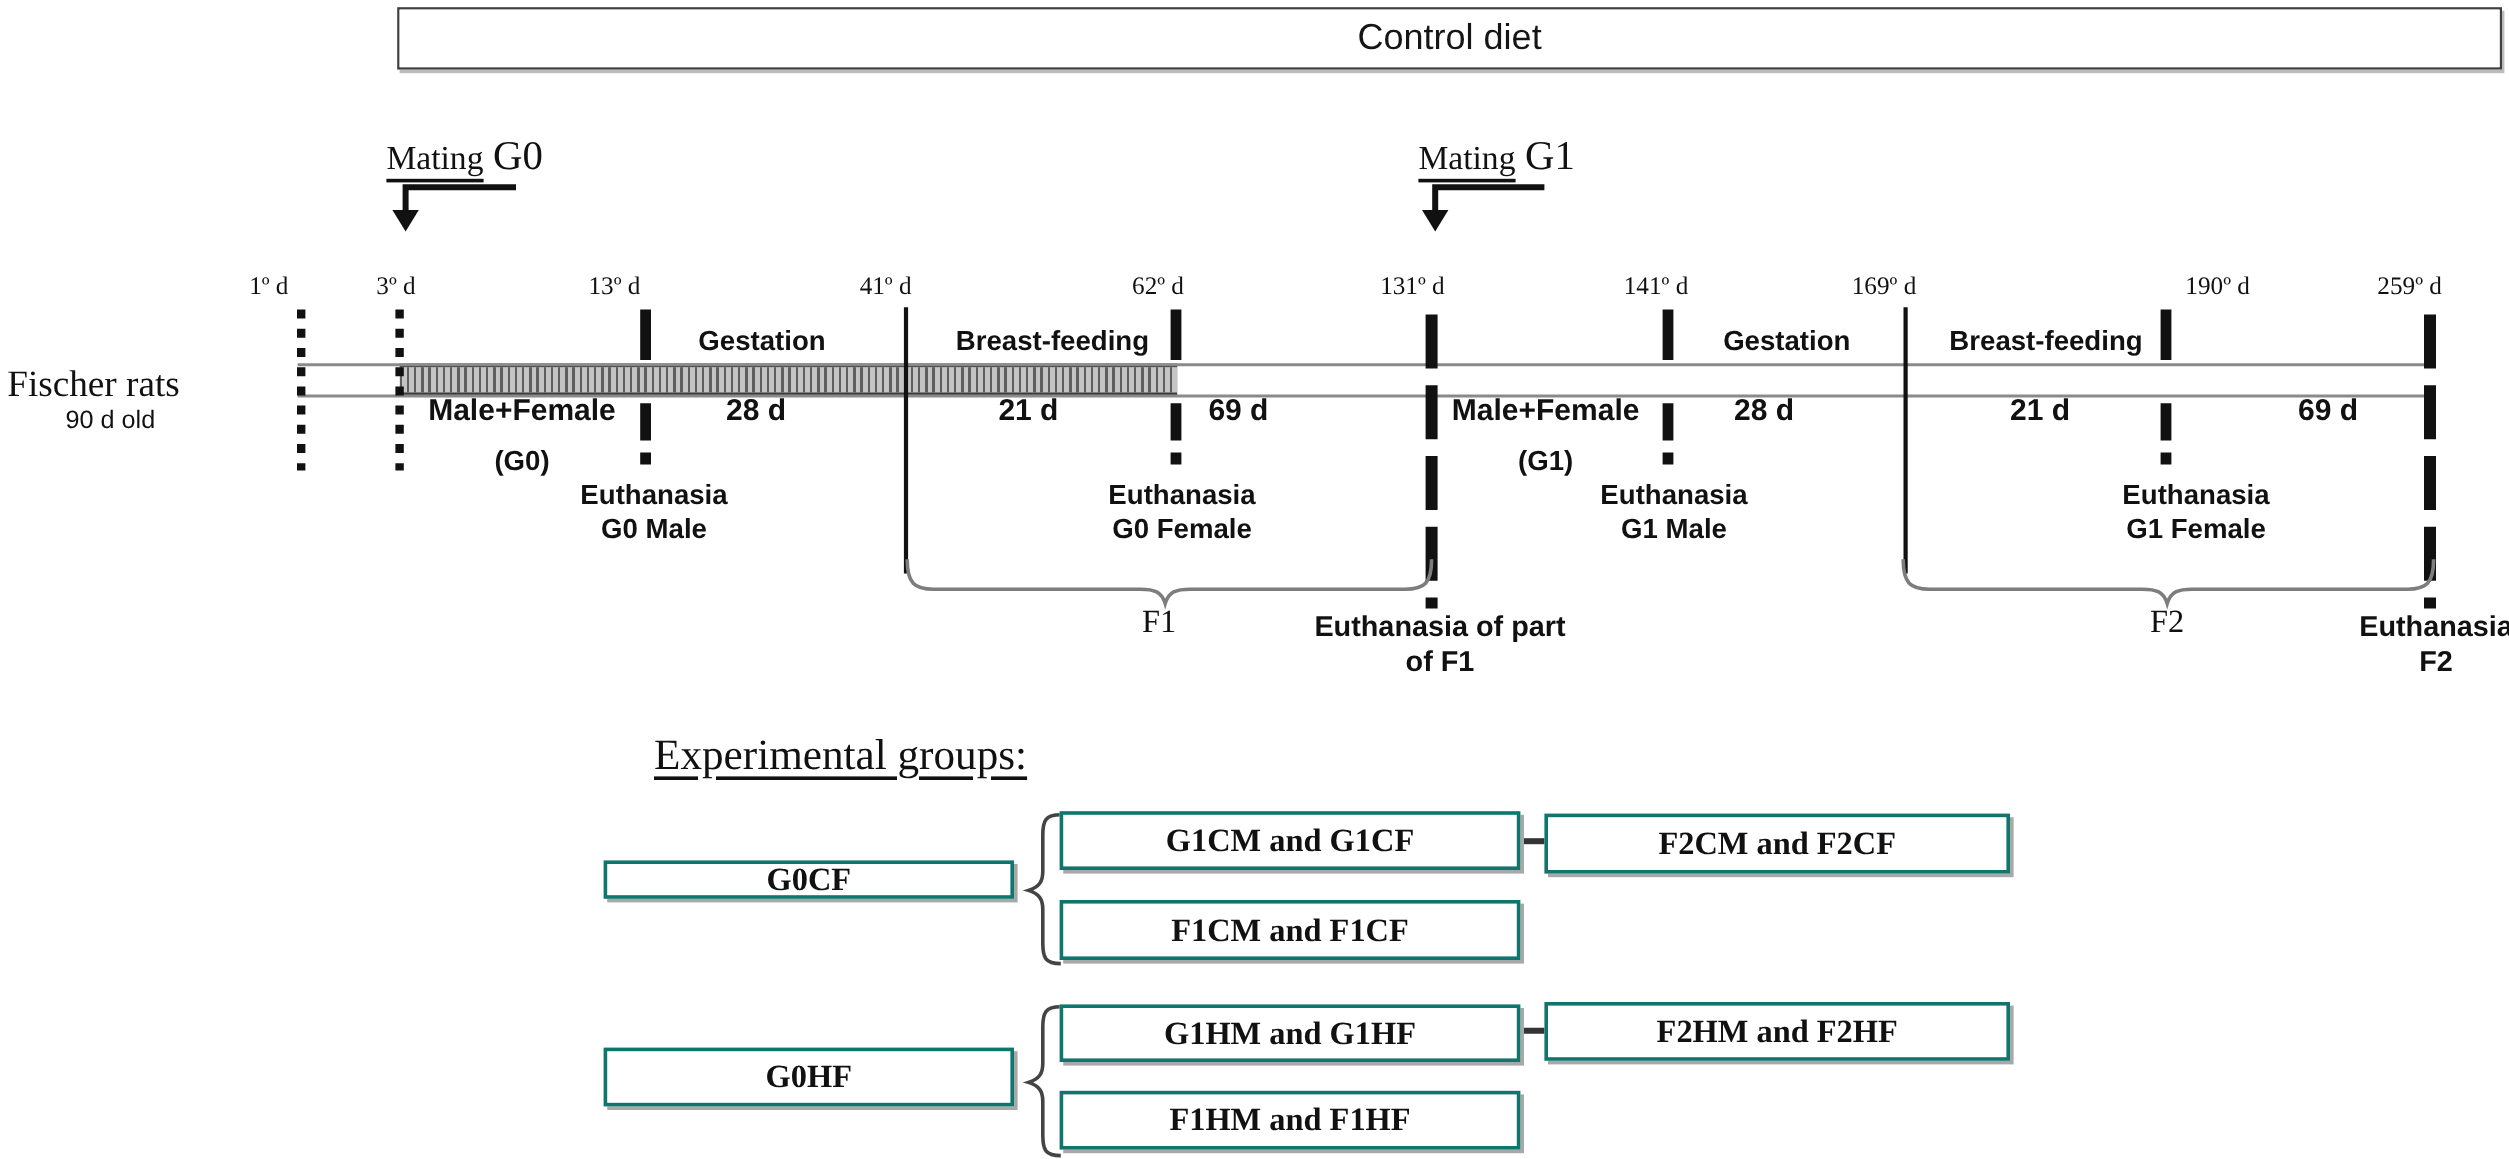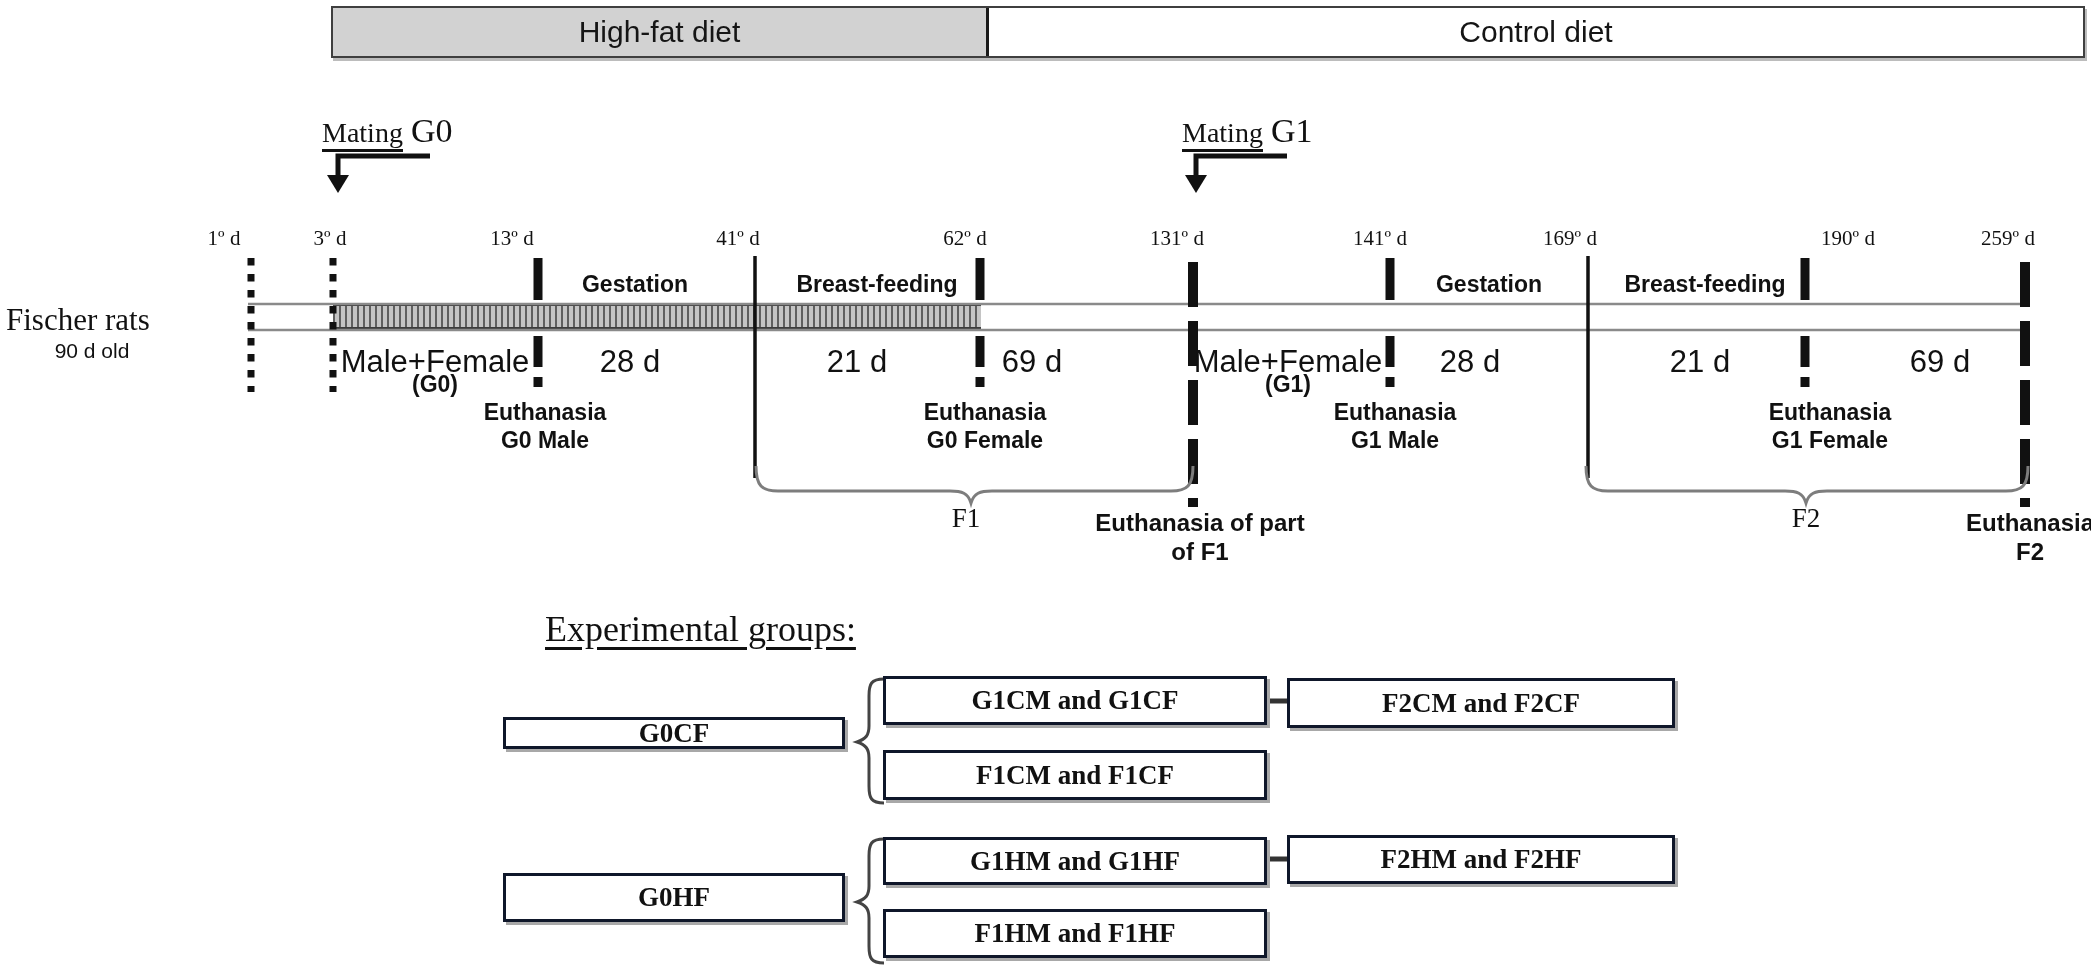--- a/index.html
+++ b/index.html
@@ -26,50 +26,47 @@
 
   
   .day{position:absolute;top:226px;font-size:21px;transform:translateX(-50%);}
 
   
   .hatch{position:absolute;left:333px;top:303px;width:648px;height:27px;box-sizing:border-box;
          border-top:3px solid #3c3c3c;border-bottom:3px solid #3c3c3c;
          background:repeating-linear-gradient(90deg,var(--hatch-dark) 0 2px,var(--hatch-light) 2px 6px);}
 
   .phase{position:absolute;top:271px;font-size:23px;font-weight:bold;transform:translateX(-50%);}
-  .seg-lbl{position:absolute;top:344px;font-size:31px;font-weight:normal;transform:translateX(-50%);}
+  .seg-lbl{position:absolute;top:328px;font-size:25px;font-weight:bold;transform:translateX(-50%);}
   .seg-lbl2{position:absolute;top:371px;font-size:23px;font-weight:bold;transform:translateX(-50%);}
   .euth{position:absolute;top:398px;font-size:23px;font-weight:bold;line-height:28px;
         transform:translateX(-50%);text-align:center;}
   .euth-low{position:absolute;top:508px;font-size:24px;font-weight:bold;line-height:29px;
         transform:translateX(-50%);text-align:center;}
   .flabel{position:absolute;top:503px;font-size:27px;transform:translateX(-50%);}
 
   .subject-name{position:absolute;left:6px;top:302px;font-size:31px;}
   .subject-age{position:absolute;left:92px;top:339px;font-size:21px;font-weight:normal;transform:translateX(-50%);}
 
   
   .groups-heading{position:absolute;left:545px;top:608px;font-size:36px;
                   text-decoration:underline;text-underline-offset:6px;}
-  .gbox{position:absolute;box-sizing:border-box;background:#fff;border:3px solid #0f172a;
+  .gbox{position:absolute;box-sizing:border-box;background:#fff;border:3px solid #0f766e;
         box-shadow:3px 3px 0 #a8a8a8;display:flex;align-items:center;justify-content:center;
         font-family:"Liberation Serif","DejaVu Serif",serif;font-weight:bold;font-size:27px;}
 
   svg.overlay{position:absolute;left:0;top:0;z-index:1;}
   .txt{z-index:2;}
 </style>
 </head>
 <body>
 
 <div class="canvas">
 
   <div class="diet-bar">
-    <div class="diet-seg hf">
-      <span>High-fat diet</span>
-    </div>
     <div class="diet-seg ctrl">
       <span>Control diet</span>
     </div>
   </div>
 
   <div class="hatch"></div>
 
   <svg class="overlay" width="2091" height="966" viewBox="0 0 2091 966">
 
     <line x1="248" y1="304" x2="2025" y2="304" stroke="#8a8a8a" stroke-width="2.5"></line>

